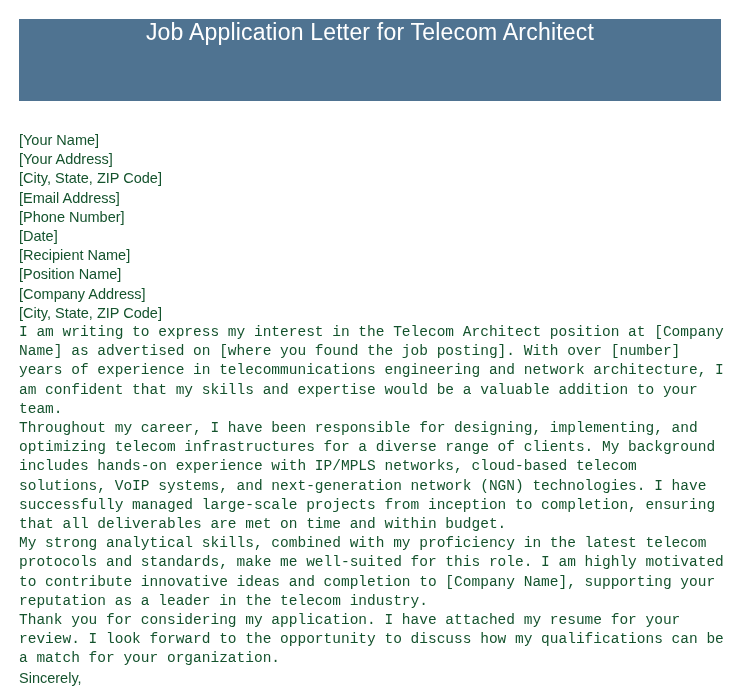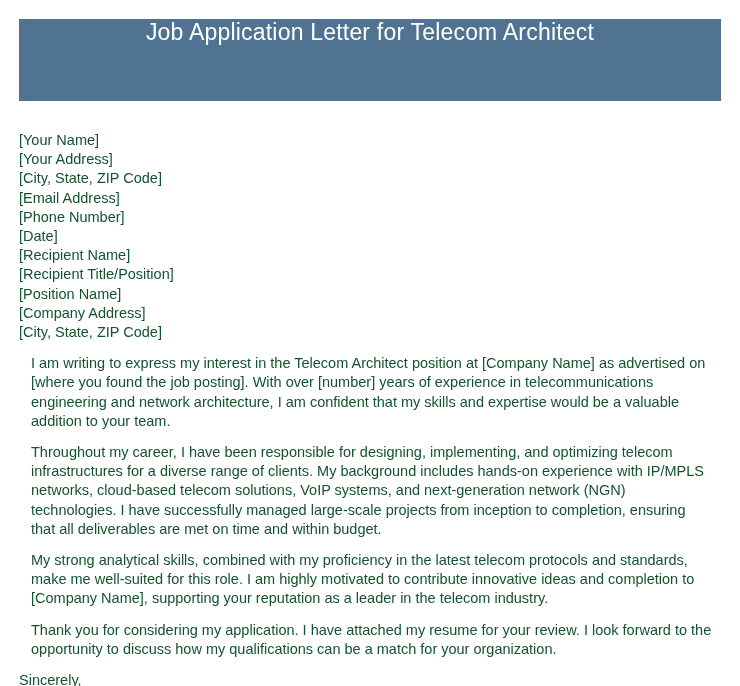--- a/index.html
+++ b/index.html
@@ -48,44 +48,44 @@
     font-size: 14.5px;
     line-height: 19.2px;
     color: #14532d;
   }
   .letter-line {
     margin: 0;
     padding: 0;
     white-space: pre-wrap;
   }
   .para {
-    margin: 12px;
+    margin: 0;
     padding: 0;
     text-align: left;
+    font-family: Liberation Mono, monospace;
   }
 </style>
 </head>
 <body>
 
 <div class="page">
 
   <div class="header-banner">
     <div class="header-title">Job Application Letter for Telecom Architect</div>
   </div>
 
   <div class="letter-body">
 
     <div class="letter-line">[Your Name]</div>
     <div class="letter-line">[Your Address]</div>
     <div class="letter-line">[City, State, ZIP Code]</div>
     <div class="letter-line">[Email Address]</div>
     <div class="letter-line">[Phone Number]</div>
     <div class="letter-line">[Date]</div>
     <div class="letter-line">[Recipient Name]</div>
-    <div class="letter-line">[Recipient Title/Position]</div>
     <div class="letter-line">[Position Name]</div>
     <div class="letter-line">[Company Address]</div>
     <div class="letter-line">[City, State, ZIP Code]</div>
 
     <p class="para">I am writing to express my interest in the Telecom Architect position at [Company Name] as advertised on [where you found the job posting]. With over [number] years of experience in telecommunications engineering and network architecture, I am confident that my skills and expertise would be a valuable addition to your team.</p>
     <p class="para">Throughout my career, I have been responsible for designing, implementing, and optimizing telecom infrastructures for a diverse range of clients. My background includes hands-on experience with IP/MPLS networks, cloud-based telecom solutions, VoIP systems, and next-generation network (NGN) technologies. I have successfully managed large-scale projects from inception to completion, ensuring that all deliverables are met on time and within budget.</p>
     <p class="para">My strong analytical skills, combined with my proficiency in the latest telecom protocols and standards, make me well-suited for this role. I am highly motivated to contribute innovative ideas and completion to [Company Name], supporting your reputation as a leader in the telecom industry.</p>
     <p class="para">Thank you for considering my application. I have attached my resume for your review. I look forward to the opportunity to discuss how my qualifications can be a match for your organization.</p>
 
     <div class="letter-line">Sincerely,</div>

